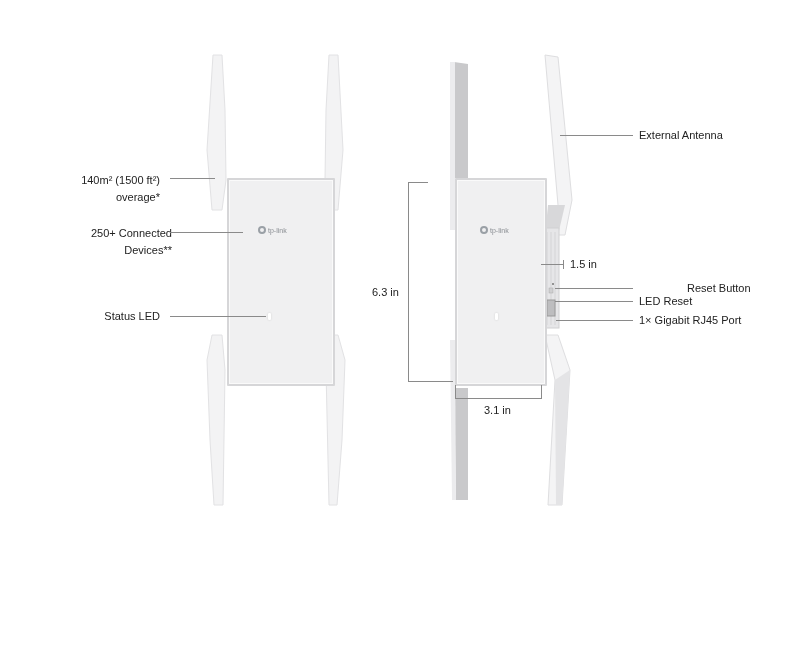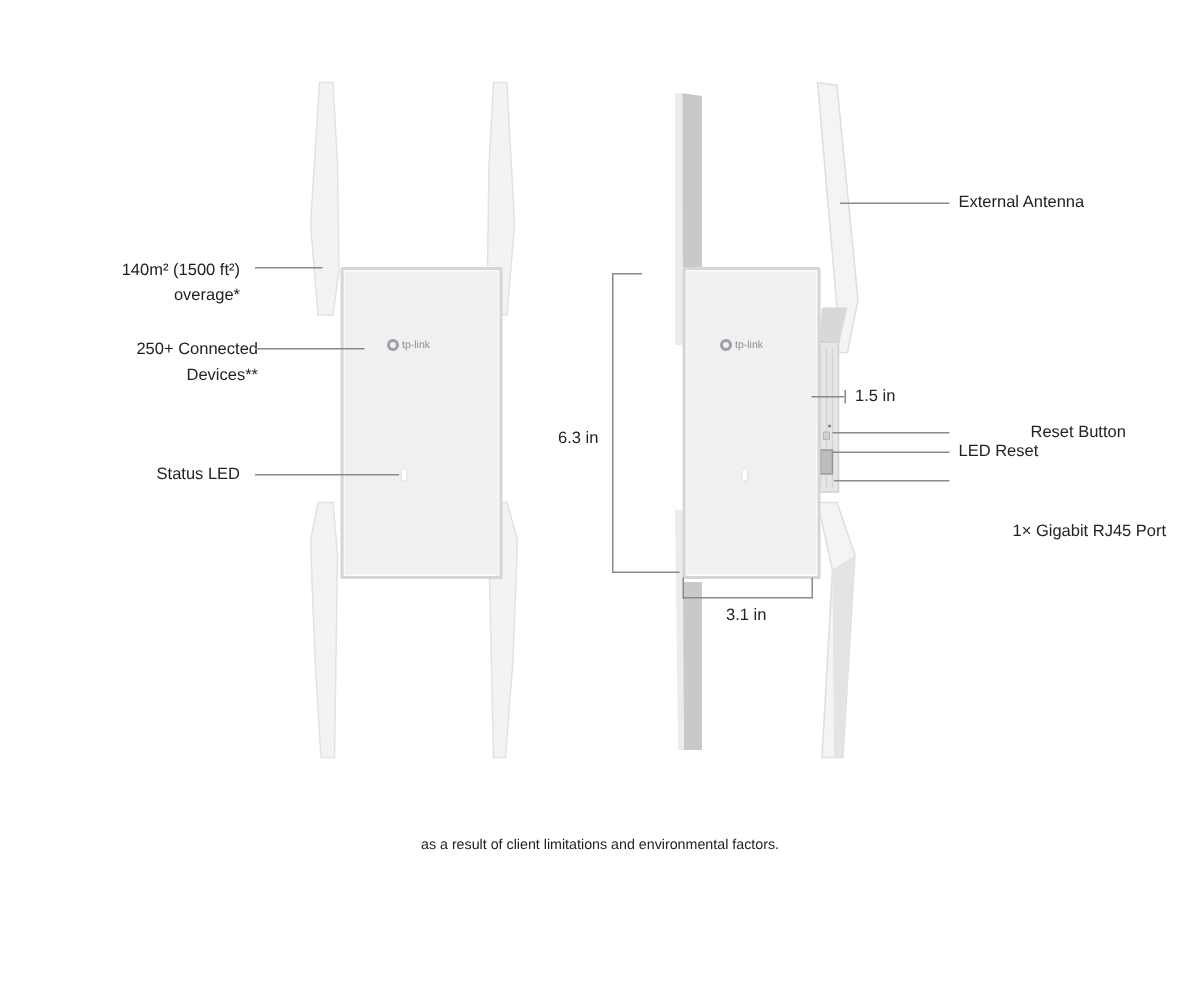--- a/index.html
+++ b/index.html
@@ -92,31 +92,30 @@
 <div class="leader" style="left:560px; top:135px; width:73px;"></div>
 <div class="label" style="left:639px; top:127px;">External Antenna</div>
 
 <div class="leader" style="left:555px; top:288px; width:78px;"></div>
 <div class="label" style="left:639px; top:280px;margin-left:48px;">Reset Button</div>
 
 <div class="leader" style="left:555px; top:301px; width:78px;"></div>
 <div class="label" style="left:639px; top:293px;">LED Reset</div>
 
 <div class="leader" style="left:556px; top:320px; width:77px;"></div>
-<div class="label" style="left:675px; top:312px;margin-top:34px;">1× Gigabit RJ45 Port</div>
+<div class="label" style="left:639px; top:312px;">1× Gigabit RJ45 Port</div>
 
 <div class="vline" style="left:408px; top:182px; height:200px;"></div>
 <div class="leader" style="left:408px; top:182px; width:20px;"></div>
 <div class="leader" style="left:408px; top:381px; width:45px;"></div>
 <div class="label" style="left:372px; top:284px;">6.3 in</div>
 
 <div class="vline" style="left:455px; top:385px; height:14px;"></div>
 <div class="vline" style="left:541px; top:385px; height:14px;"></div>
 <div class="leader" style="left:455px; top:398px; width:87px;"></div>
 <div class="label" style="left:484px; top:402px;">3.1 in</div>
 
 <div class="leader" style="left:541px; top:264px; width:22px;"></div>
 <div class="vline" style="left:563px; top:260px; height:9px;"></div>
 <div class="label" style="left:570px; top:256px;">1.5 in</div>
 
 <div class="footnote">
-  <div>as a result of client limitations and environmental factors.</div>
 </div>
 
 </body></html>

